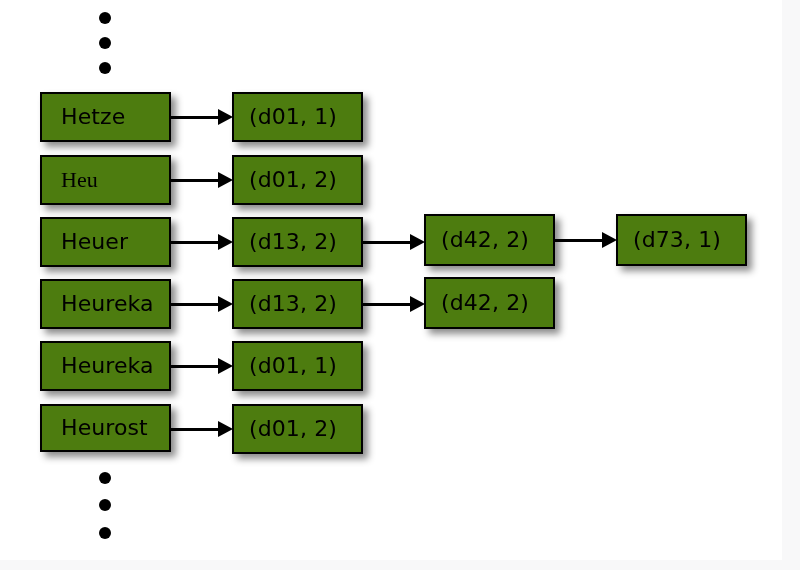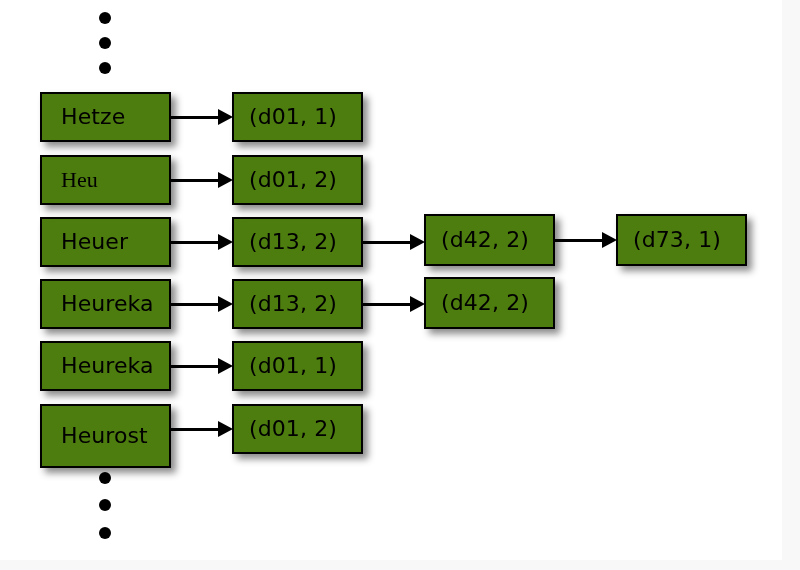--- a/index.html
+++ b/index.html
@@ -147,21 +147,21 @@
   </div>
   <div class="node post" style="left:424px; top:277px; width:131px; height:52px;">(d42, 2)</div>
 
   <div class="node term" style="left:40px; top:341px; width:131px; height:50px;">Heureka</div>
   <div class="arrow" style="left:171px; top:358px; width:62px;">
     <div class="shaft" style="width:48px;"></div>
     <div class="head" style="left:47px;"></div>
   </div>
   <div class="node post" style="left:232px; top:341px; width:131px; height:50px;">(d01, 1)</div>
 
-  <div class="node term" style="left:40px; top:404px; width:131px; height:64px;">Heurost</div>
+  <div class="node term" style="left:40px; top:404px; width:131px; height:48px;">Heurost</div>
   <div class="arrow" style="left:171px; top:421px; width:62px;">
     <div class="shaft" style="width:48px;"></div>
     <div class="head" style="left:47px;"></div>
   </div>
   <div class="node post" style="left:232px; top:404px; width:131px; height:50px;">(d01, 2)</div>
 
   <div>
     <div class="dot" style="left:99px; top:472px;"></div>
     <div class="dot" style="left:99px; top:499px;"></div>
     <div class="dot" style="left:99px; top:527px;"></div>

